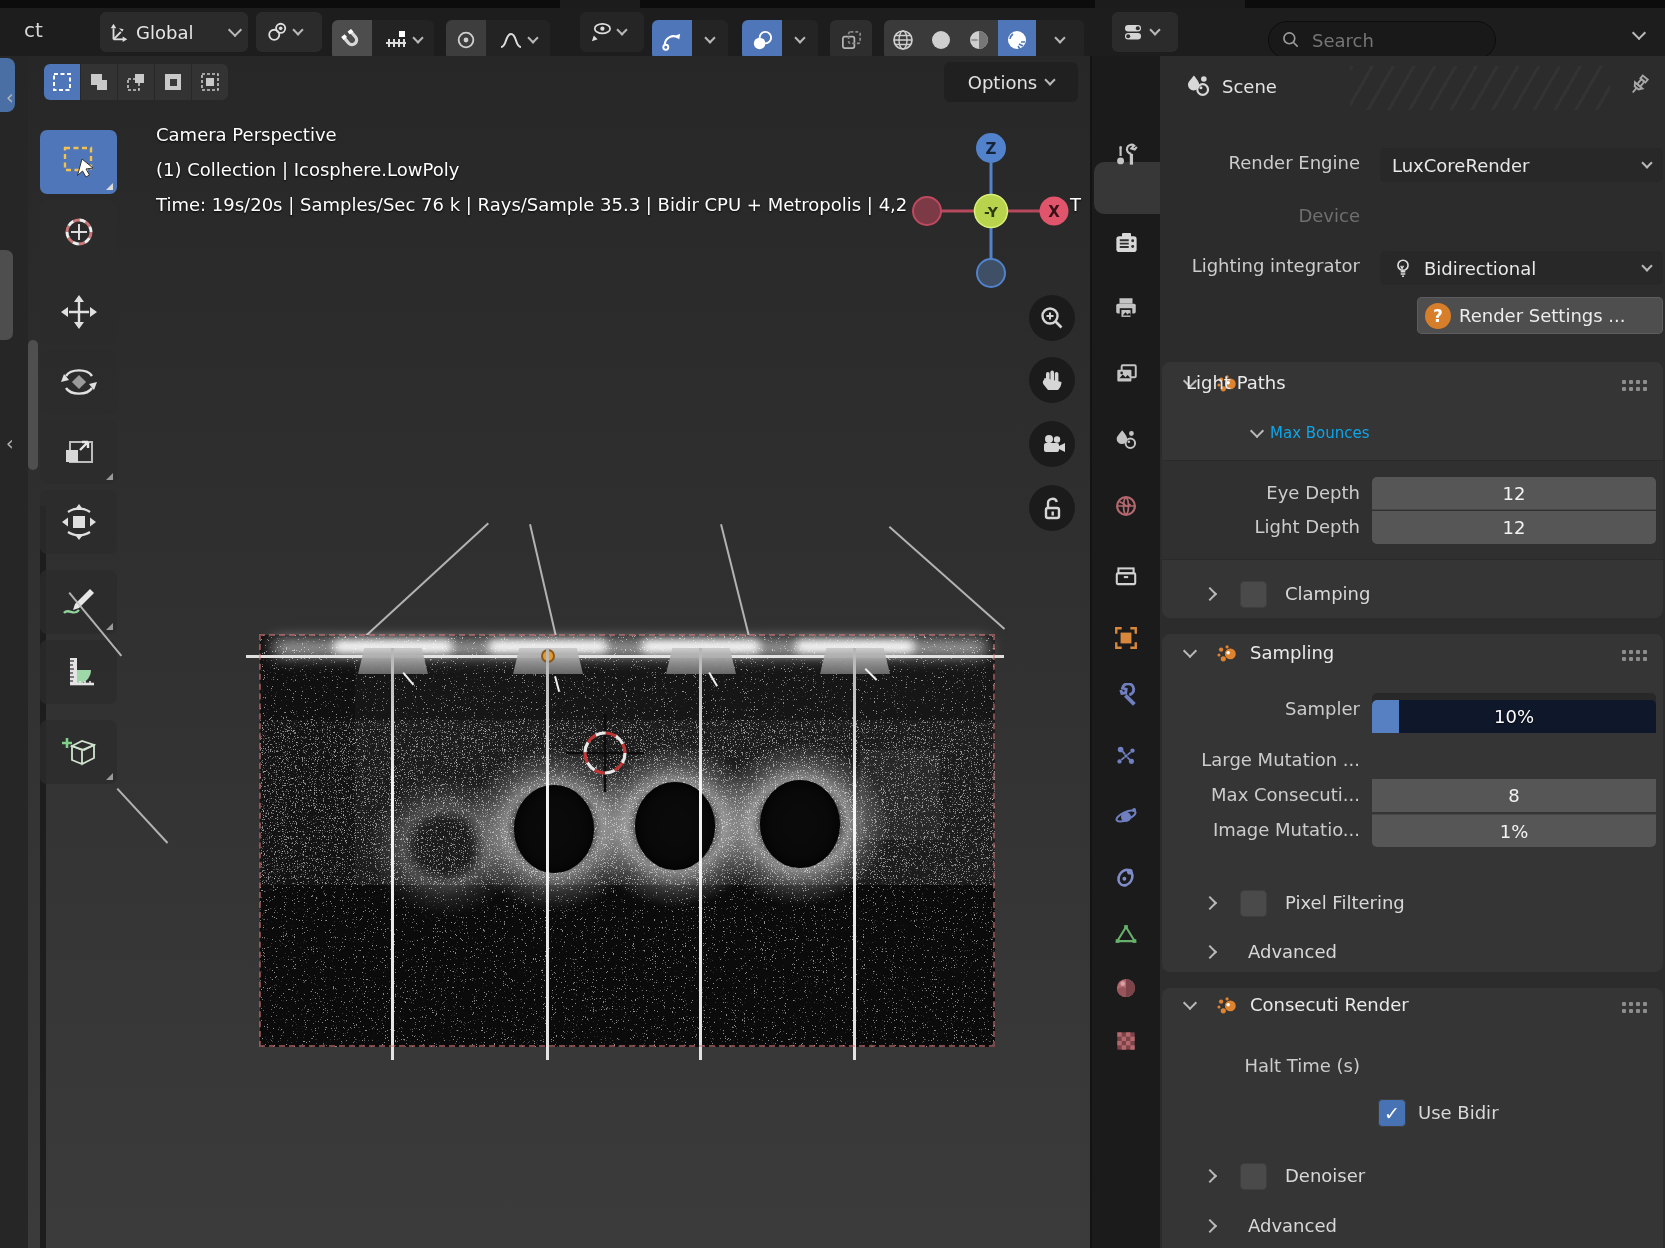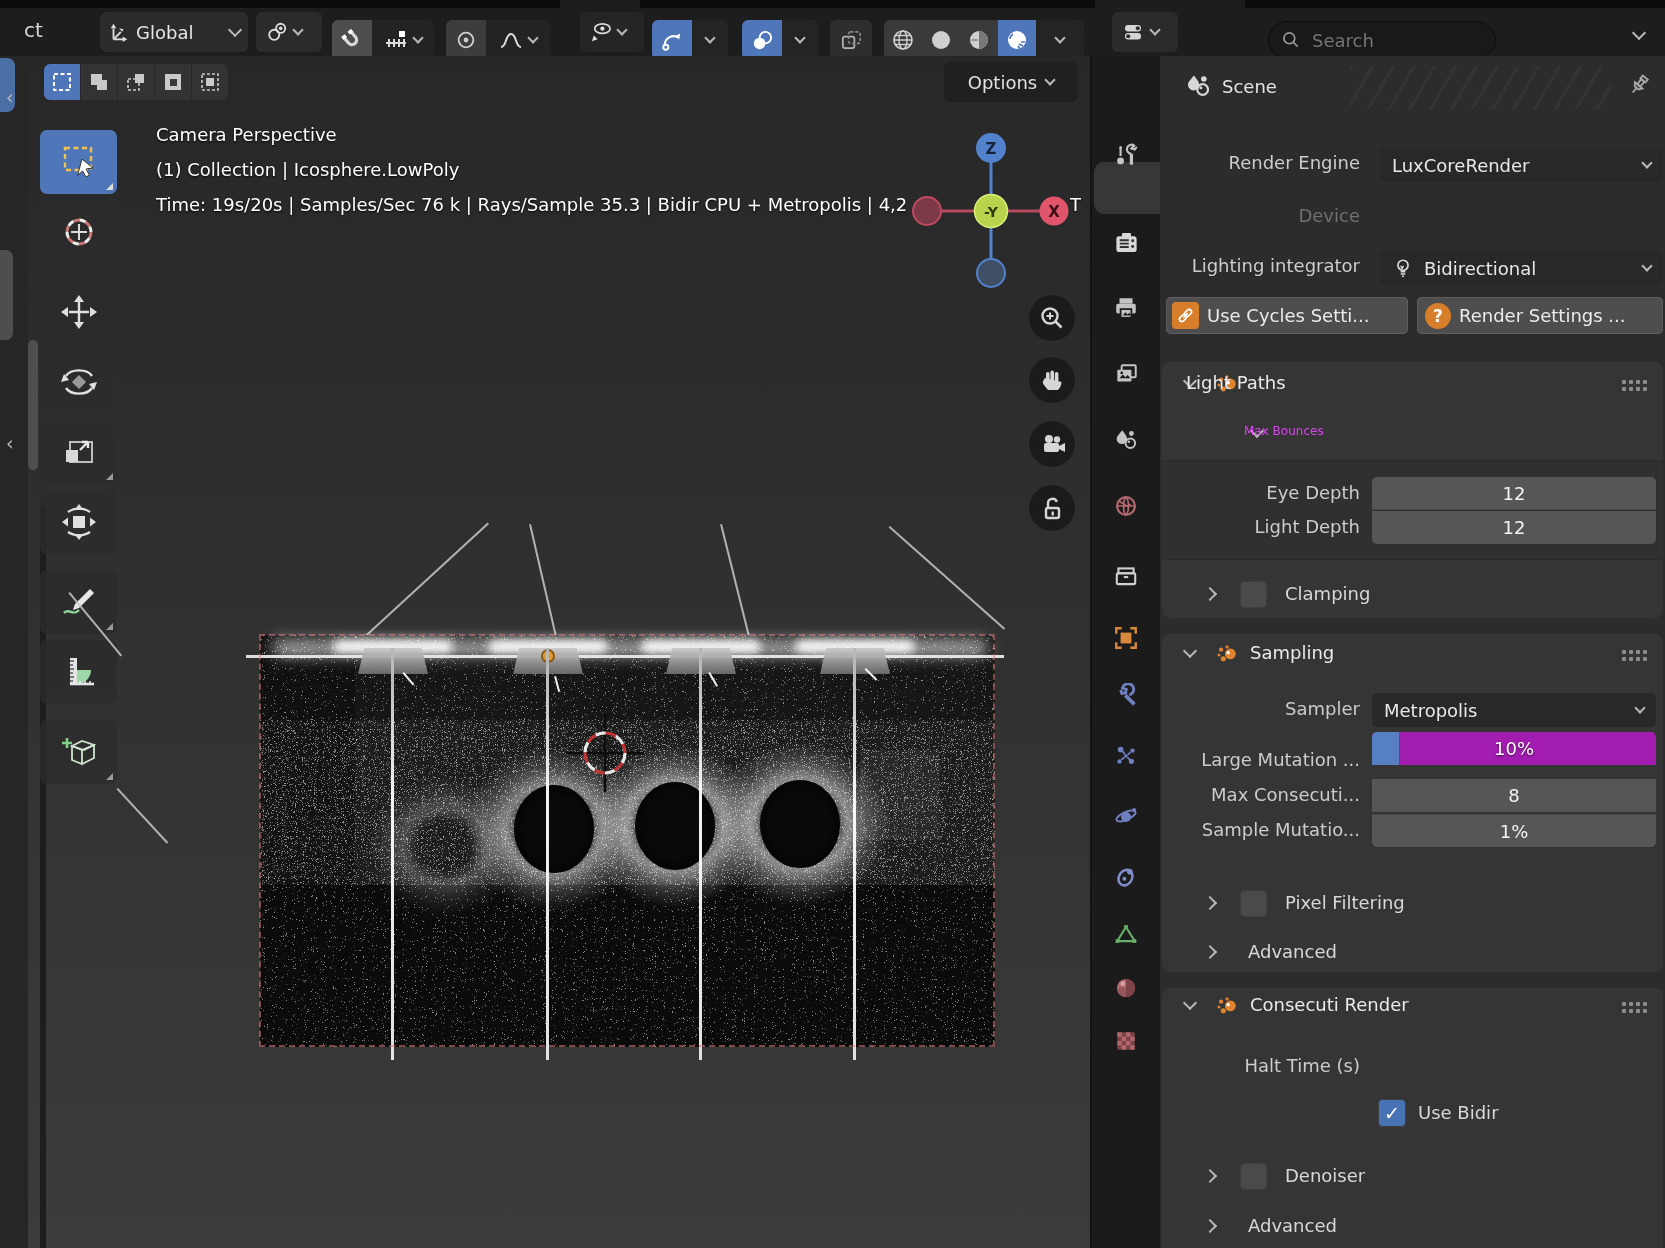--- a/index.html
+++ b/index.html
@@ -647,53 +647,41 @@
       <svg width="22" height="22" viewBox="0 0 24 24">
           <circle cx="12" cy="9" r="5.5" fill="none" stroke="#ddd" stroke-width="1.8"></circle>
           <path d="M9.5 9.5l1.5 3 1.5-3" stroke="#ddd" stroke-width="1.5" fill="none"></path>
           <path d="M9.5 16h5M9.5 18.5h5M11 21h2" stroke="#ddd" stroke-width="1.7"></path>
         </svg>
     </span>
     <span>Bidirectional</span>
     <span class="chev sm"></span>
   </div>
 
-  <div class="abs flexc" style="left:1166px;top:297px;width:242px;height:37px;background:#4e4e4e;border-radius:5px;padding:0 6px;box-sizing:border-box;gap:8px;box-shadow:inset 0 0 0 1px #5d5d5d">
-    <span style="width:27px;height:27px;background:#d77e2b;border-radius:4px;display:flex;align-items:center;justify-content:center">
-      <svg width="19" height="19" viewBox="0 0 24 24" fill="none" stroke="#fff" stroke-width="2.1">
-          <g transform="rotate(-45 12 12)">
-            <rect x="2.5" y="9" width="10" height="6" rx="3"></rect>
-            <rect x="11.5" y="9" width="10" height="6" rx="3"></rect>
-            <line x1="8" y1="12" x2="16" y2="12"></line>
-          </g>
-        </svg>
-    </span>
-    <span style="font-size:18px;color:#ececec;white-space:nowrap">Use Cycles Setti...</span>
-  </div>
   <div class="abs flexc" style="left:1417px;top:297px;width:246px;height:37px;background:#4e4e4e;border-radius:5px;padding:0 8px;box-sizing:border-box;gap:8px;box-shadow:inset 0 0 0 1px #5d5d5d">
     <span style="width:26px;height:26px;background:#d77e2b;border-radius:50%;display:flex;align-items:center;justify-content:center;color:#fff;font-weight:bold;font-size:17px">?</span>
     <span style="font-size:18px;color:#ececec;white-space:nowrap">Render Settings ...</span>
   </div>
 
   <div class="card" style="top:362px;height:256px"></div>
   <span class="abs chev" style="left:1185px;top:380px"></span>
   <span class="abs" style="left:1213px;top:372px">
     <svg width="26" height="26" viewBox="0 0 24 24" fill="#e0832f">
         <circle cx="16" cy="11" r="5"></circle>
         <circle cx="7.5" cy="7" r="2"></circle>
         <circle cx="9.5" cy="15.5" r="2.4"></circle>
         <circle cx="5.5" cy="12" r="1.4"></circle>
         <circle cx="13" cy="4.5" r="1.5"></circle>
         <circle cx="14" cy="10" r="1.6" fill="#fff"></circle>
       </svg>
   </span>
   <span class="abs ctitle" style="left:1186px;top:372px">Light Paths</span>
   <div class="grip" style="left:1622px;top:380px"></div>
   <span class="abs chev" style="left:1252px;top:430px"></span>
-  <span class="abs" style="left:1244px;top:424px;font-size:12px;color:#d946ef">Max Bounces</span>
+  <span class="abs" style="left:1270px;top:424px;font-size:15px;color:#0ea5e9">Max Bounces</span>
   <div class="abs" style="left:1162px;top:460px;width:501px;height:98px;background:#303030;border-top:1px solid #2a2a2a;border-bottom:1px solid #2a2a2a"></div>
   <div class="lbl" style="top:482px">Eye Depth</div>
   <div class="field" style="top:477px;border-radius:5px 5px 0 0;border-bottom:1px solid #474747">12</div>
   <div class="lbl" style="top:516px">Light Depth</div>
   <div class="field" style="top:511px;border-radius:0 0 5px 5px">12</div>
   <span class="abs chevr" style="left:1207px;top:589px"></span>
   <div class="cbx" style="left:1240px;top:581px"></div>
   <span class="rowlbl" style="left:1285px;top:583px">Clamping</span>
 
   <div class="card" style="top:634px;height:338px"></div>
@@ -711,27 +699,27 @@
   <span class="abs ctitle" style="left:1250px;top:642px">Sampling</span>
   <div class="grip" style="left:1622px;top:650px"></div>
 
   <div class="lbl" style="top:698px">Sampler</div>
   <div class="drop" style="left:1372px;width:284px;top:693px">
     <span>Metropolis</span>
     <span class="chev sm"></span>
   </div>
 
   <div class="lbl" style="top:749px">Large Mutation ...</div>
-  <div class="field" style="top:732px;background:#a21caf;border-radius:5px 5px 0 0;overflow:hidden;color:#fff;text-shadow:0 1px 2px rgba(0,0,0,.65)">
+  <div class="field" style="top:700px;background:#0f172a;border-radius:5px 5px 0 0;overflow:hidden;color:#fff;text-shadow:0 1px 2px rgba(0,0,0,.65)">
     <span style="position:absolute;left:0;top:0;width:27px;height:33px;background:#5680c2"></span>
     <span style="position:relative">10%</span>
   </div>
   <div class="lbl" style="top:784px">Max Consecuti...</div>
   <div class="field" style="top:779px;border-radius:0">8</div>
-  <div class="lbl" style="top:819px">Sample Mutatio...</div>
+  <div class="lbl" style="top:819px">Image Mutatio...</div>
   <div class="field" style="top:814px;border-radius:0 0 5px 5px;border-top:1px solid #474747">1%</div>
 
   <span class="abs chevr" style="left:1207px;top:898px"></span>
   <div class="cbx" style="left:1240px;top:890px"></div>
   <span class="rowlbl" style="left:1285px;top:892px">Pixel Filtering</span>
   <span class="abs chevr" style="left:1207px;top:947px"></span>
   <span class="rowlbl" style="left:1248px;top:941px">Advanced</span>
 
   <div class="card" style="top:988px;height:260px;border-radius:8px 8px 0 0"></div>
   <span class="abs chev" style="left:1185px;top:1002px"></span>

